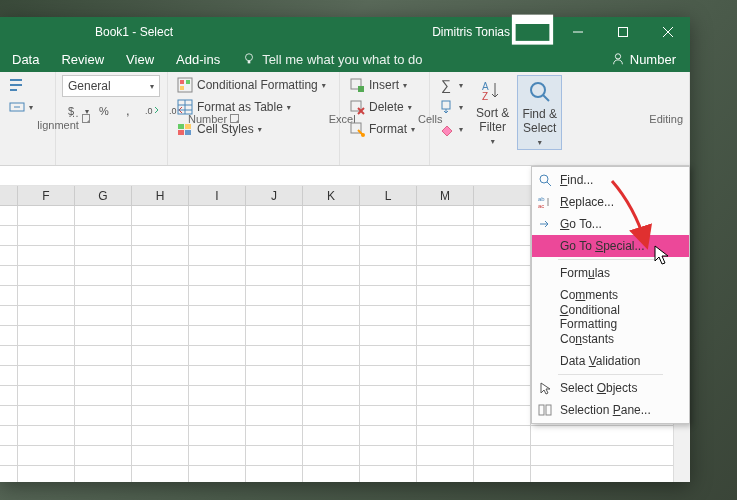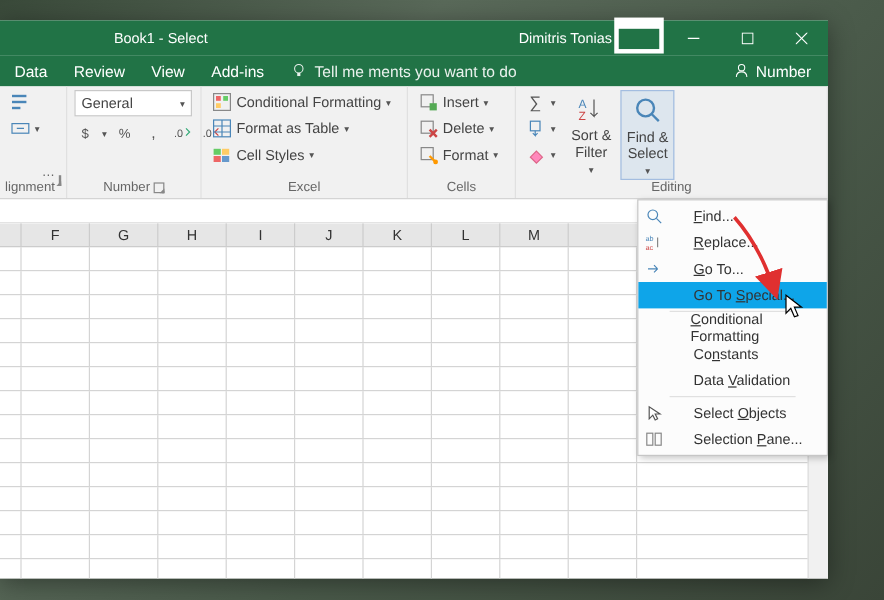--- a/index.html
+++ b/index.html
@@ -27,21 +27,21 @@
     display: flex; align-items: center; padding-left: 12px; gap: 22px;
     font-size: 13px;
   }
   .menubar .tell { display: flex; align-items: center; gap: 6px; opacity: 0.9; }
   .share { margin-left: auto; margin-right: 14px; display: flex; align-items: center; gap: 5px; }
   
   .ribbon {
     height: 94px; background: #f1f1f1; border-bottom: 1px solid #d4d4d4;
     display: flex; font-size: 12px; color: #444;
   }
-  .group { border-right: 1px solid #e0e0e0; display: flex; flex-direction: column; padding: 3px 6px 1px; }
+  .group { border-right: 1px solid #e0e0e0; display: flex; flex-direction: row; padding: 3px 6px 1px; }
   .group-label { font-size: 11px; color: #666; text-align: right; padding-bottom: 2px; display:flex; align-items:center; justify-content:center; gap:3px;}
   .group-body { flex: 1; display: flex; align-items: flex-start; gap: 4px; }
   .dialoglauncher { width:9px; height:9px; border:1px solid #888; position:relative; display:inline-block;}
   .dialoglauncher:after{content:"";position:absolute;right:-1px;bottom:-1px;border:2px solid transparent;border-right-color:#888;border-bottom-color:#888;}
   .stack { display: flex; flex-direction: column; gap: 2px; }
   .rb-btn { display: flex; align-items: center; gap: 4px; padding: 2px 3px; white-space: nowrap; }
   .rb-btn .ic { width: 16px; height: 16px; display:flex; align-items:center; justify-content:center; }
   .dd-arrow { font-size: 8px; color: #555; }
   .numfmt { width: 98px; height: 22px; border: 1px solid #c8c8c8; background: #fff; display: flex; align-items: center; padding: 0 5px; justify-content: space-between; }
   .bigbtn { display:flex; flex-direction:column; align-items:center; padding: 2px 4px; gap:2px; text-align:center; line-height:1.15;}
@@ -56,23 +56,23 @@
   .row { height: 20px; display: flex; border-bottom: 1px solid #d4d4d4; }
   .cell { width: 57px; border-right: 1px solid #d4d4d4; }
   .cell:first-child{width:18px;}
   
   .ddmenu {
     position: absolute; left: 531px; top: 166px; width: 159px;
     background: #fcfcfc; border: 1px solid #c6c6c6; box-shadow: 2px 2px 6px rgba(0,0,0,0.25);
     font-size: 12px; color: #333; padding: 2px 0;
   }
   .ddsep { height: 1px; background: #e0e0e0; margin: 2px 26px 2px 26px; }
-  .ddi { height: 22px; display: flex; align-items: center; padding: 0 10px 0 4px; gap: 24px; }
+  .ddi { height: 22px; display: flex; align-items: center; padding: 0 10px 0 4px; gap: 6px; }
   .ddi .ddic { width: 18px; height: 16px; display:flex; align-items:center; justify-content:center; }
-  .ddi.hover { background: #0ea5e9; }
+  .ddi.hover { background: #ec4899; }
   .accel { text-decoration: underline; }
   
   .redarrow { position: absolute; left: 604px; top: 176px; pointer-events: none; }
   .cursor { position:absolute; left:654px; top:245px; pointer-events:none;}
   .scrollbar-v { position:absolute; right:0; top:0; bottom:0; width:17px; background:#f1f1f1; border-left:1px solid #dcdcdc;}
   .scrollbar-v .thumb{ position:absolute; left:2px; right:2px; top:4px; height:180px; background:#cdcdcd;}
 </style>
 </head>
 <body>
 <div class="desktop-bg"></div>
@@ -111,21 +111,21 @@
   <div class="menubar">
     <span>Data</span>
     <span>Review</span>
     <span>View</span>
     <span>Add-ins</span>
     <span class="tell">
       <svg width="14" height="14" viewBox="0 0 16 16">
           <circle cx="8" cy="6" r="4" fill="none" stroke="#fff" stroke-width="1"></circle>
           <rect x="6.5" y="10" width="3" height="3" fill="#fff"></rect>
         </svg>
-      <span>Tell me ments you want to do</span>
+      <span>Tell me what you what to do</span>
     </span>
     <span class="share">
       <svg width="14" height="14" viewBox="0 0 16 16">
           <circle cx="8" cy="5" r="3" fill="none" stroke="#fff"></circle>
           <path d="M3 14c0-3 2-5 5-5s5 2 5 5" fill="none" stroke="#fff"></path>
         </svg>
       <span>Number</span>
     </span>
   </div>
 
@@ -595,20 +595,28 @@
       </span>
     <span><span class="accel">G</span>o To...</span>
   </div>
   <div class="ddi hover">
     <span class="ddic"></span>
     <span>Go To <span class="accel">S</span>pecial...</span>
   </div>
   <div class="ddsep"></div>
   <div class="ddi">
       <span class="ddic"></span>
+      <span>Form<span class="accel">u</span>las</span>
+    </div>
+  <div class="ddi">
+      <span class="ddic"></span>
+      <span>Co<span class="accel">m</span>ments</span>
+    </div>
+  <div class="ddi">
+      <span class="ddic"></span>
       <span><span class="accel">C</span>onditional Formatting</span>
     </div>
   <div class="ddi">
       <span class="ddic"></span>
       <span>Co<span class="accel">n</span>stants</span>
     </div>
   <div class="ddi">
       <span class="ddic"></span>
       <span>Data <span class="accel">V</span>alidation</span>
     </div>

